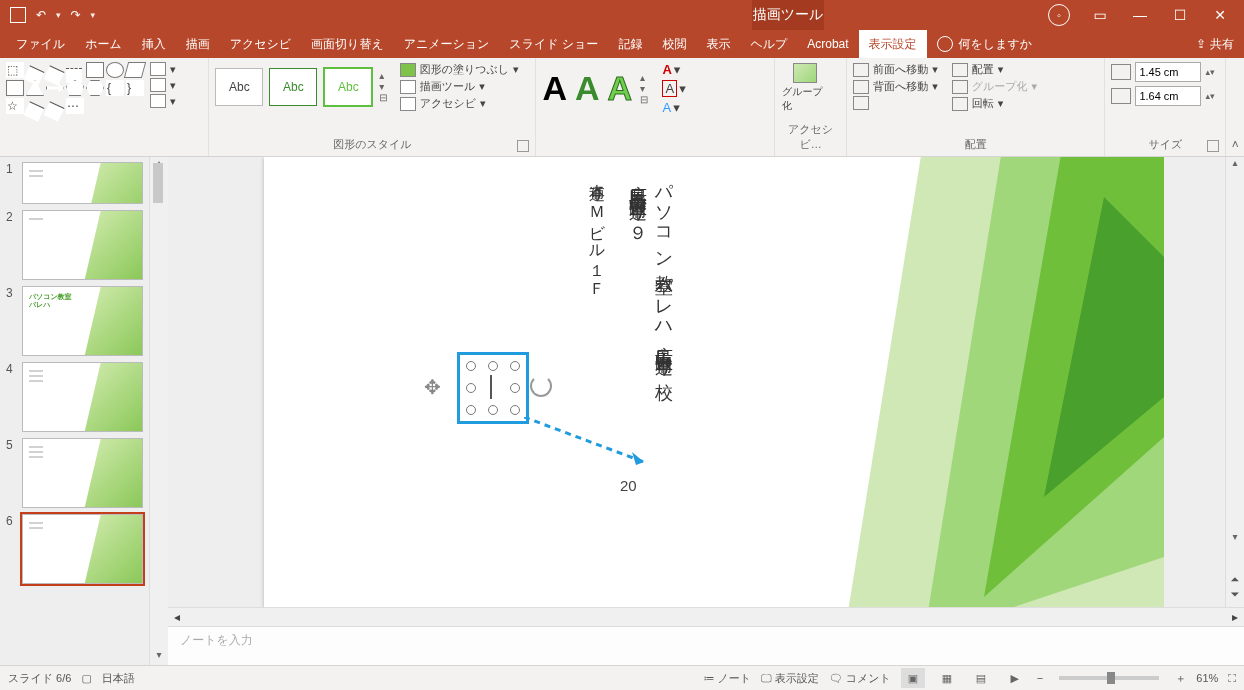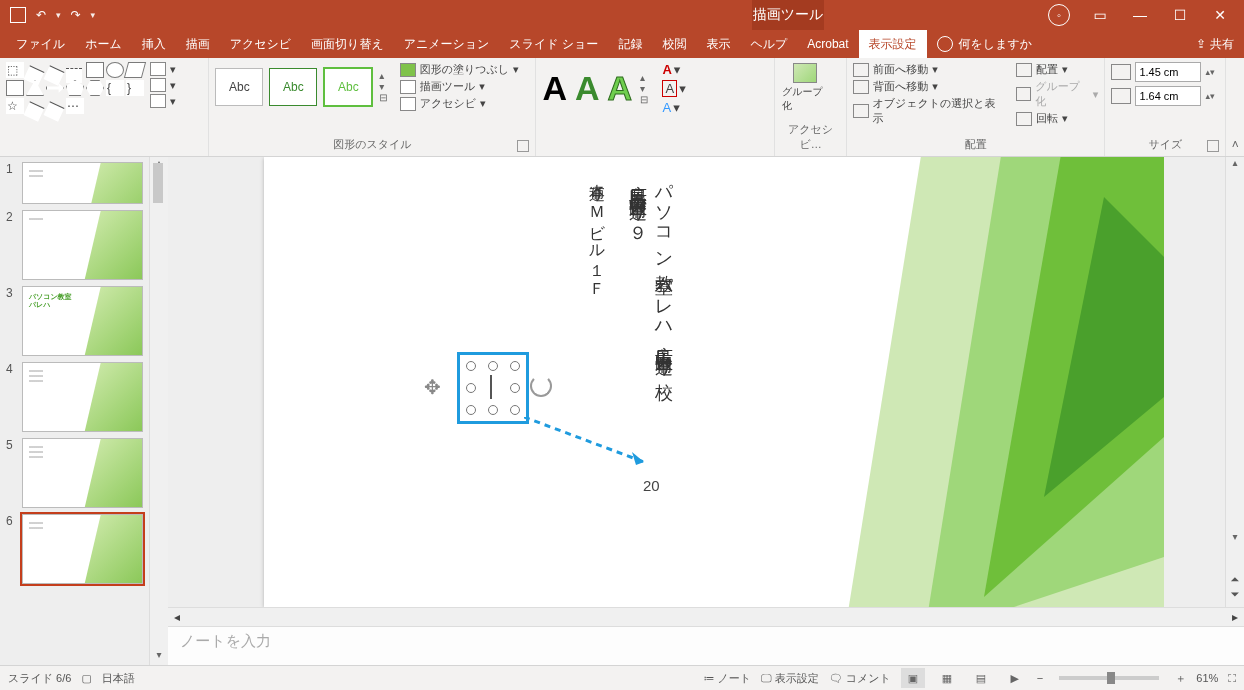--- a/index.html
+++ b/index.html
@@ -73,38 +73,38 @@
 .main{flex:1;display:flex;flex-direction:column;background:#eeeeee}
 .canvas-wrap{flex:1;display:flex;position:relative}
 .canvas-area{flex:1;position:relative;overflow:hidden}
 .slide{position:absolute;left:96px;top:0;width:880px;height:450px;background:#fff;box-shadow:0 1px 4px rgba(0,0,0,.25)}
 .slide .bgdeco{position:absolute;right:-20px;top:-20px;width:360px;height:500px;}
 .slide .bgdeco svg{width:100%;height:100%}
 .vtext{position:absolute;top:14px;writing-mode:vertical-rl;font-size:18px;color:#333;letter-spacing:2px}
 .vt1{left:388px}
 .vt2{left:362px}
 .vt3{left:322px;font-size:16px}
-.num20{position:absolute;left:379px;top:320px;font-size:15px}
+.num20{position:absolute;left:356px;top:320px;font-size:15px}
 
 .sel{position:absolute;left:193px;top:195px;width:66px;height:66px;border:3px solid #1f9bde;background:#fff}
 .sel .h{width:8px;height:8px;border:1.5px solid #777;border-radius:50%;background:#fff;position:absolute}
 .sel .h.tl{left:6px;top:6px}.sel .h.tm{left:28px;top:6px}.sel .h.tr{left:50px;top:6px}
 .sel .h.ml{left:6px;top:28px}.sel .h.mr{left:50px;top:28px}
 .sel .h.bl{left:6px;top:50px}.sel .h.bm{left:28px;top:50px}.sel .h.br{left:50px;top:50px}
 .sel .bar{position:absolute;left:30px;top:20px;width:2px;height:24px;background:#555}
 .move-ic{position:absolute;left:160px;top:218px;font-size:20px;color:#888}
 .rot-ic{position:absolute;left:266px;top:218px;width:18px;height:18px;border:2px solid #999;border-radius:50%;border-top-color:transparent}
 .connector{position:absolute;left:260px;top:260px;width:130px;height:50px}
 .connector svg{width:100%;height:100%}
 .vscroll{width:18px;background:#f0f0f0;border-left:1px solid #ddd;position:relative}
 .vscroll .arr{position:absolute;left:0;width:18px;height:16px;text-align:center;font-size:10px;color:#666}
 .vscroll .nav{position:absolute;bottom:6px;left:0;width:18px;display:flex;flex-direction:column;align-items:center;gap:2px;color:#555;font-size:11px}
 .hscroll{height:18px;background:#f0f0f0;border-top:1px solid #ddd;display:flex;align-items:center}
 .hscroll .track{flex:1;margin:0 18px;height:10px}
-.notes{height:28px;background:#fdfdfd;border-top:1px solid #ddd;padding:5px 12px;color:#aaa;font-size:15px}
+.notes{height:28px;background:#fdfdfd;border-top:1px solid #ddd;padding:5px 12px;color:#aaa;font-size:12px}
 
 .status{height:24px;background:#f3f2f1;border-top:1px solid #d4d4d4;display:flex;align-items:center;font-size:11px;color:#555;padding:0 8px;gap:10px}
 .status .spacer{flex:1}
 .status .vbtn{width:22px;height:18px;border:1px solid transparent;display:flex;align-items:center;justify-content:center;color:#666}
 .status .vbtn.active{background:#ddd}
 .zoom-slider{width:100px;height:4px;background:#ccc;position:relative;margin:0 6px}
 .zoom-slider .kn{position:absolute;left:48px;top:-4px;width:8px;height:12px;background:#888}
 </style>
 </head>
 <body>
@@ -231,21 +231,20 @@
       <div class="group-label">アクセシビ…</div>
     </div>
 
     <div class="group" style="width:250px">
       <div style="display:flex;gap:14px">
         <div class="vstack">
           <div class="arr-row"><span class="arr-ic"></span><span>前面へ移動</span> ▾</div>
           <div class="arr-row"><span class="arr-ic"></span><span>背面へ移動</span> ▾</div>
           <div class="arr-row">
               <span class="arr-ic"></span>
-              <span>オブジェクトの選択と表示</span>
             </div>
         </div>
         <div class="vstack">
           <div class="arr-row"><span class="arr-ic"></span><span>配置</span> ▾</div>
           <div class="arr-row" style="color:#aaa"><span class="arr-ic"></span><span>グループ化</span> ▾</div>
           <div class="arr-row"><span class="arr-ic"></span><span>回転</span> ▾</div>
         </div>
       </div>
       <div class="group-label">配置</div>
     </div>

